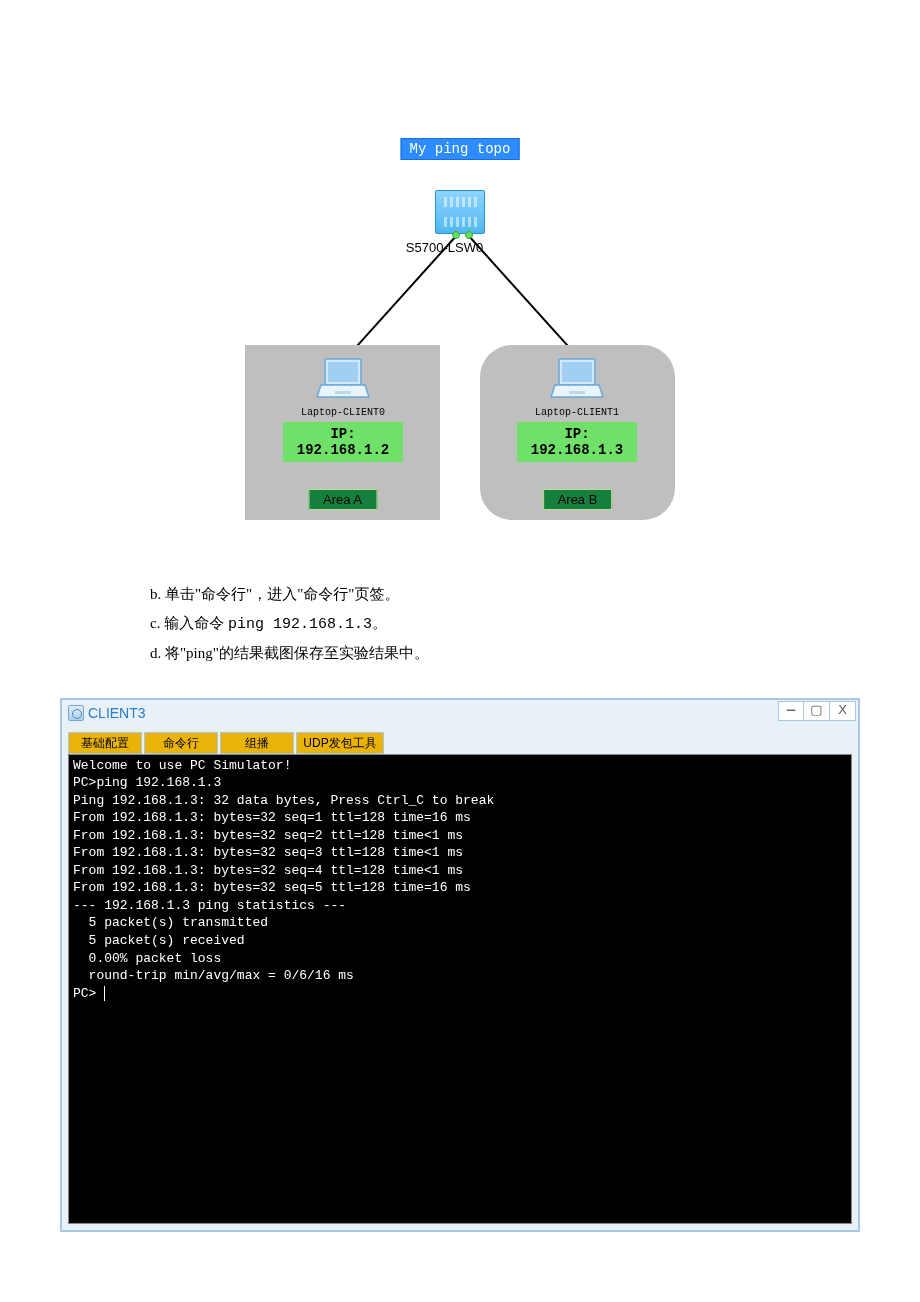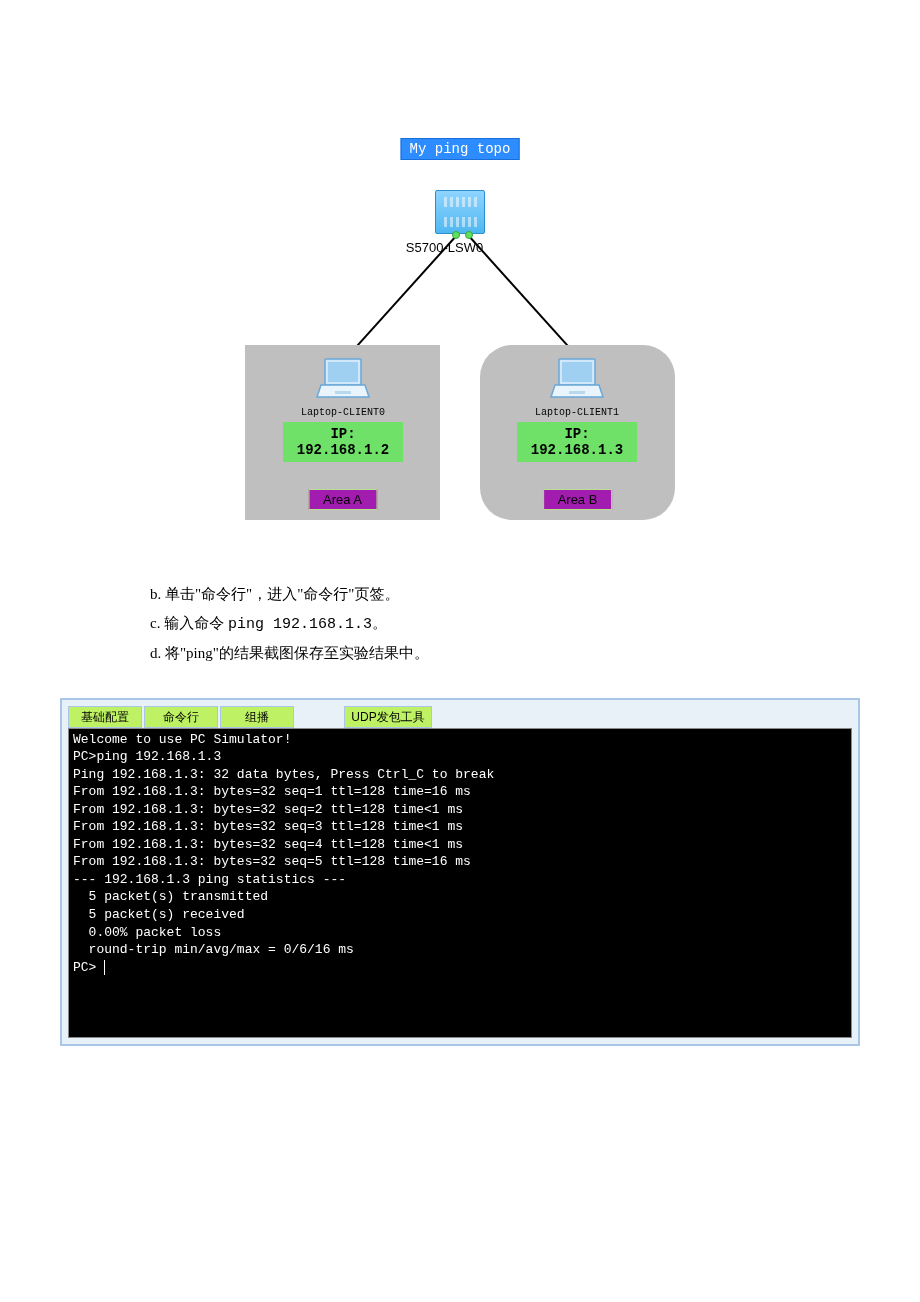--- a/index.html
+++ b/index.html
@@ -15,21 +15,21 @@
 .switch-box::before { content: ""; position: absolute; top: 6px; left: 8px; width: 34px; height: 10px; background: repeating-linear-gradient(90deg, #fff 0 3px, transparent 3px 6px); opacity: 0.5; }
 .switch-box::after { content: ""; position: absolute; bottom: 6px; left: 8px; width: 34px; height: 10px; background: repeating-linear-gradient(90deg, #fff 0 3px, transparent 3px 6px); opacity: 0.5; }
 .switch-label { font-family: Arial, sans-serif; font-size: 13px; margin-top: 4px; white-space: nowrap; position: absolute; left: 50%; transform: translateX(-70%); top: 46px; }
 
 .line { position: absolute; background: #000; height: 2px; transform-origin: left center; }
 .dot { position: absolute; width: 8px; height: 8px; background: #5fe060; border-radius: 50%; border: 1px solid #3aa83a; }
 
 .area-box { position: absolute; width: 195px; height: 175px; background: #bfbfbf; }
 .area-a { left: 0; top: 225px; }
 .area-b { right: 0; top: 225px; border-radius: 32px; }
-.area-label-box { position: absolute; bottom: 10px; left: 50%; transform: translateX(-50%); background: #a21caf; border: 1px solid #b8e090; padding: 2px 14px; font-family: Arial, sans-serif; font-size: 13px; }
+.area-label-box { position: absolute; bottom: 10px; left: 50%; transform: translateX(-50%); background: #15803d; border: 1px solid #b8e090; padding: 2px 14px; font-family: Arial, sans-serif; font-size: 13px; }
 
 .laptop-node { position: absolute; text-align: center; width: 120px; }
 .laptop-a { left: 38px; top: 235px; }
 .laptop-b { right: 38px; top: 235px; }
 .laptop-svg { width: 56px; height: 48px; margin: 0 auto; }
 .laptop-label { font-family: Liberation Mono, monospace; font-size: 10px; margin-top: 4px; }
 .ip-label { font-family: "Courier New", monospace; font-size: 14px; font-weight: bold; background: #6fe068; padding: 4px 6px; display: inline-block; margin-top: 4px; }
 
 .instr { font-size: 15px; line-height: 1.6; margin: 40px 0 14px 20px; }
 .steps { margin: 8px 0 30px 90px; font-size: 15px; line-height: 1.9; }
@@ -41,24 +41,24 @@
 .client-title { color: #2a7ecc; font-family: Arial, sans-serif; font-size: 14px; display: flex; align-items: center; gap: 4px; }
 .client-logo { width: 16px; height: 16px; background: linear-gradient(180deg,#e0eef8,#b0d0e8); border:1px solid #7aa8cc; border-radius:2px; position:relative;}
 .client-logo::after{content:"";position:absolute;top:3px;left:3px;width:8px;height:8px;border:1px solid #3a8ecc;border-radius:50%;}
 .win-controls { display: flex; gap: 0; margin-top:-4px; margin-right:-4px;}
 .win-btn { width: 26px; height: 20px; border: 1px solid #a9c6e8; background: #fff; font-family: Arial, sans-serif; font-size: 13px; line-height: 16px; text-align: center; cursor: pointer; color:#555; border-left:none;}
 .win-btn:first-child{border-left:1px solid #a9c6e8;}
 .win-btn.minim{font-size:18px;}
 
 .client-body { padding: 6px; background: #e8f0f8; }
 .tab-bar { display: flex; height: 22px; }
-.tab-btn { font-family: "SimSun", Arial, sans-serif; font-size: 12px; padding: 2px 0; width: 74px; text-align: center; background: #bef264; border: 1px solid #a9c6e8; cursor: pointer; margin-right: 2px; }
-.tab-btn:last-child { width: 88px; margin-left: 48px; }
+.tab-btn { font-family: "SimSun", Arial, sans-serif; font-size: 12px; padding: 2px 0; width: 74px; text-align: center; background: #eab308; border: 1px solid #a9c6e8; cursor: pointer; margin-right: 2px; }
+.tab-btn:last-child { width: 88px; }
 
-.terminal { background: #000; color: #fff; font-family: "Courier New", monospace; font-size: 13px; line-height: 1.35; padding: 2px 4px 8px; height: 310px; white-space: pre; overflow: hidden; border:1px solid #888;}
+.terminal { background: #000; color: #fff; font-family: "Courier New", monospace; font-size: 13px; line-height: 1.35; padding: 2px 4px 8px; height: 470px; white-space: pre; overflow: hidden; border:1px solid #888;}
 .terminal .line-t { display: block; }
 .cursor { border-right: 1px solid #fff; }
 </style>
 </head>
 <body>
 
 <div class="page">
 
   <div class="topo-container">
     <div class="topo-title">My ping topo</div>
@@ -111,20 +111,31 @@
     </div>
   </div>
 
   <ul class="steps">
     <li>b. 单击"命令行"，进入"命令行"页签。</li>
     <li><span>c. 输入命令</span> <span class="ping-cmd">ping 192.168.1.3</span><span>。</span></li>
     <li>d. 将"ping"的结果截图保存至实验结果中。</li>
   </ul>
 
   <div class="client-window">
+    <div class="client-titlebar">
+      <div class="client-title">
+        <span class="client-logo"></span>
+        <span>CLIENT3</span>
+      </div>
+      <div class="win-controls">
+        <div class="win-btn minim">−</div>
+        <div class="win-btn">▢</div>
+        <div class="win-btn">X</div>
+      </div>
+    </div>
     <div class="client-body">
       <div class="tab-bar">
         <div class="tab-btn">基础配置</div>
         <div class="tab-btn">命令行</div>
         <div class="tab-btn">组播</div>
         <div class="tab-btn">UDP发包工具</div>
       </div>
       <div class="terminal" id="terminal"><span class="line-t">Welcome to use PC Simulator!</span><span class="line-t"></span><span class="line-t">PC&gt;ping 192.168.1.3</span><span class="line-t"></span><span class="line-t">Ping 192.168.1.3: 32 data bytes, Press Ctrl_C to break</span><span class="line-t">From 192.168.1.3: bytes=32 seq=1 ttl=128 time=16 ms</span><span class="line-t">From 192.168.1.3: bytes=32 seq=2 ttl=128 time&lt;1 ms</span><span class="line-t">From 192.168.1.3: bytes=32 seq=3 ttl=128 time&lt;1 ms</span><span class="line-t">From 192.168.1.3: bytes=32 seq=4 ttl=128 time&lt;1 ms</span><span class="line-t">From 192.168.1.3: bytes=32 seq=5 ttl=128 time=16 ms</span><span class="line-t"></span><span class="line-t">--- 192.168.1.3 ping statistics ---</span><span class="line-t">  5 packet(s) transmitted</span><span class="line-t">  5 packet(s) received</span><span class="line-t">  0.00% packet loss</span><span class="line-t">  round-trip min/avg/max = 0/6/16 ms</span><span class="line-t"></span><span class="line-t">PC&gt;<span class="cursor"> </span></span></div>
     </div>
   </div>

